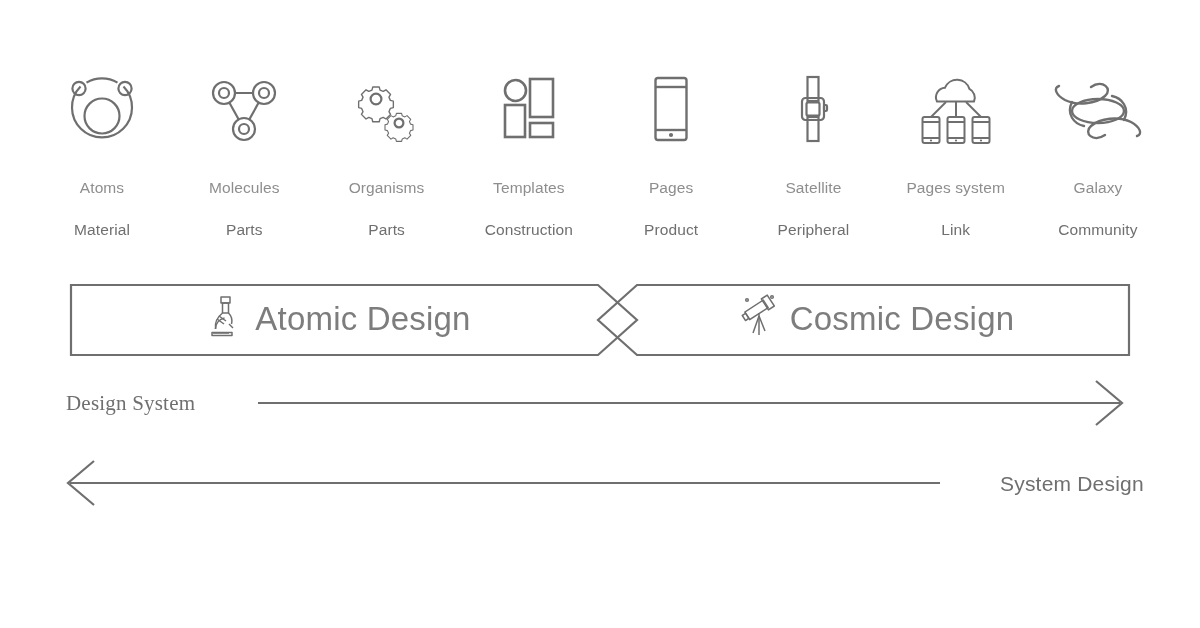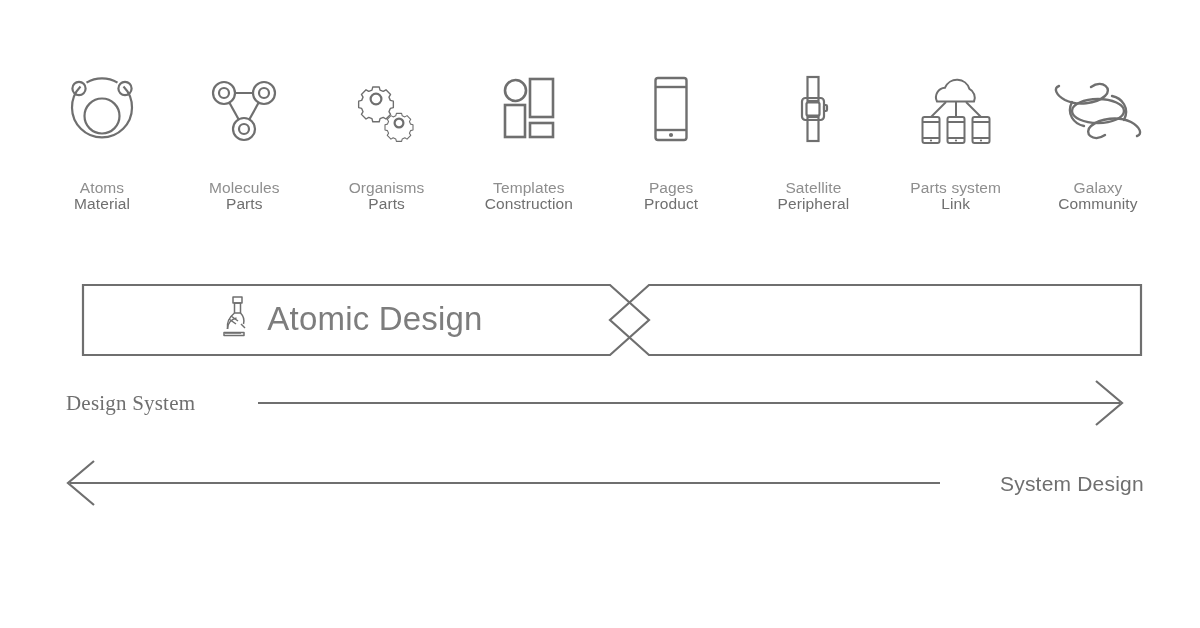--- a/index.html
+++ b/index.html
@@ -52,31 +52,32 @@
 
   .label-top {
     margin-top: 24px;
     font-size: 15.5px;
     color: #8e8e8e;
     letter-spacing: 0.1px;
     white-space: nowrap;
     line-height: 1;
   }
   .label-bottom {
+    margin-top: 26px;
     font-size: 15.5px;
     color: #6f6f6f;
     letter-spacing: 0.1px;
     white-space: nowrap;
     line-height: 1;
   }
 
   
   .banners {
     position: absolute;
-    left: 16px;
+    left: 4px;
     top: 280px;
     width: 1148px;
     height: 80px;
   }
   .banner-label {
     position: absolute;
     top: 0;
     height: 76px;
     display: flex;
     align-items: center;
@@ -227,21 +228,21 @@
           <line x1="37.5" y1="49" x2="54.5" y2="49"></line>
           <line x1="62.5" y1="49" x2="79.5" y2="49"></line>
           <line x1="12.5" y1="65" x2="29.5" y2="65"></line>
           <line x1="37.5" y1="65" x2="54.5" y2="65"></line>
           <line x1="62.5" y1="65" x2="79.5" y2="65"></line>
           <circle cx="21" cy="67.5" r="1.1" fill="#6f6f6f" stroke="none"></circle>
           <circle cx="46" cy="67.5" r="1.1" fill="#6f6f6f" stroke="none"></circle>
           <circle cx="71" cy="67.5" r="1.1" fill="#6f6f6f" stroke="none"></circle>
         </svg>
       </div>
-      <div class="label-top">Parts system</div>
+      <div class="label-top">Pages system</div>
       <div class="label-bottom">Link</div>
     </div>
 
     <div class="col">
       <div class="icon-box">
         <svg width="108" height="80" viewBox="0 0 108 80" fill="none" stroke="#6f6f6f" stroke-width="2.4" stroke-linecap="round">
           <ellipse cx="54" cy="38" rx="26" ry="12"></ellipse>
           <path d="M47 14 c12 -8 22 2 14 9 c-9 8 -28 10 -40 4 c-9 -5 -12 -12 -6 -14"></path>
           <path d="M61 62 c-12 8 -22 -2 -14 -9 c9 -8 28 -10 40 -4 c9 5 12 12 6 14"></path>
           <path d="M28 29 c-6 12 2 22 12 24"></path>
@@ -274,20 +275,37 @@
           <path d="M10 21 l7 5"></path>
           <path d="M6.5 34 c0 -6 4 -10 9 -11"></path>
           <path d="M4 38 l16 0"></path>
           <rect x="3" y="37.5" width="20" height="3"></rect>
           <path d="M20 29 l4 4"></path>
         </svg>
       </span>
       <span class="btext">Atomic Design</span>
     </div>
 
+    <div class="banner-label" id="cosmic-label">
+      <span>
+        <svg width="38" height="44" viewBox="0 0 38 44" fill="none" stroke="#6f6f6f" stroke-width="1.5" stroke-linejoin="round">
+          <g transform="rotate(-33 19 16)">
+            <rect x="6" y="10" width="22" height="9"></rect>
+            <rect x="27" y="8" width="7" height="13"></rect>
+            <rect x="2" y="11.5" width="4" height="6"></rect>
+          </g>
+          <path d="M19 19 l0 22"></path>
+          <path d="M19 22 l-6 17"></path>
+          <path d="M19 22 l6 15"></path>
+          <circle cx="7" cy="6" r="1.3"></circle>
+          <circle cx="32" cy="3" r="1.3"></circle>
+        </svg>
+      </span>
+      <span class="btext">Cosmic Design</span>
+    </div>
   </div>
 
   <div class="axis-row" id="axis-top">
     <span class="axis-text" id="design-system-text">Design System</span>
     <svg class="axis-svg" width="1200" height="60" viewBox="0 0 1200 60" fill="none" stroke="#6f6f6f" stroke-width="2.2">
       <line x1="258" y1="28" x2="1120" y2="28"></line>
       <polyline points="1096,6 1122,28 1096,50"></polyline>
     </svg>
   </div>
 

